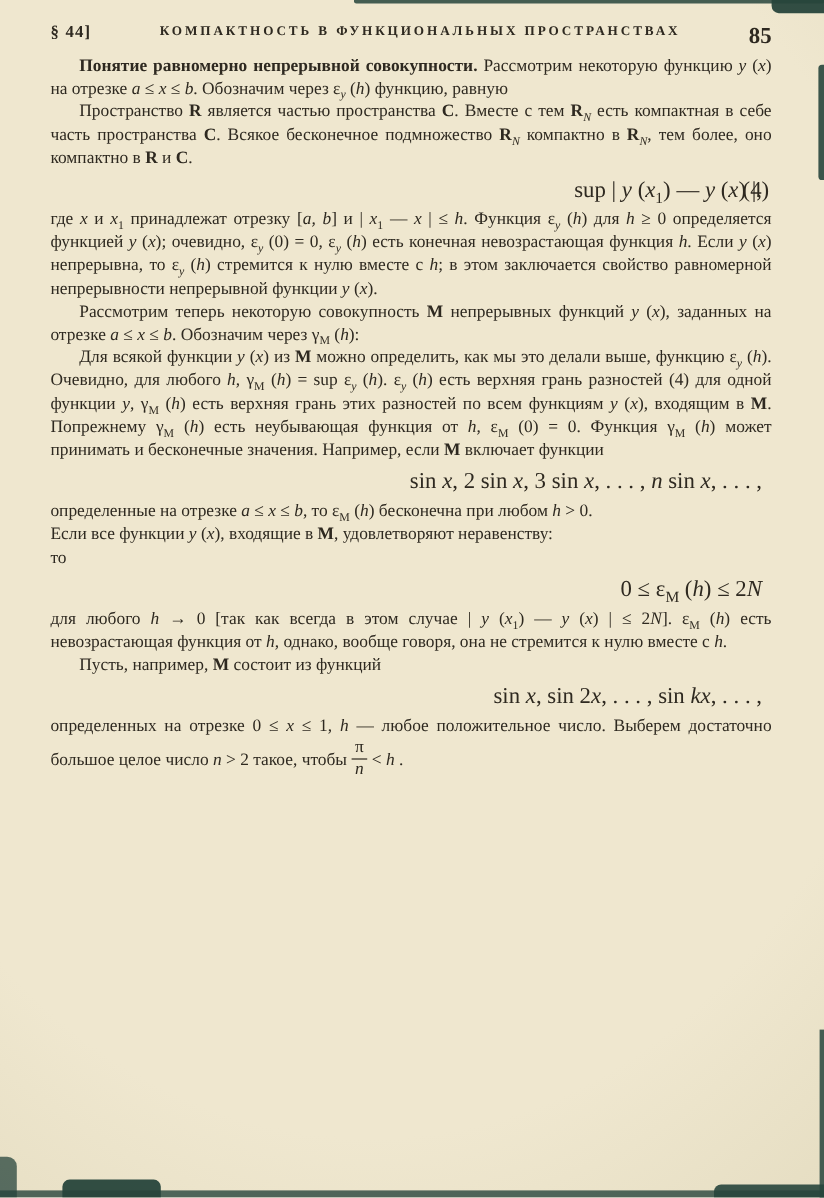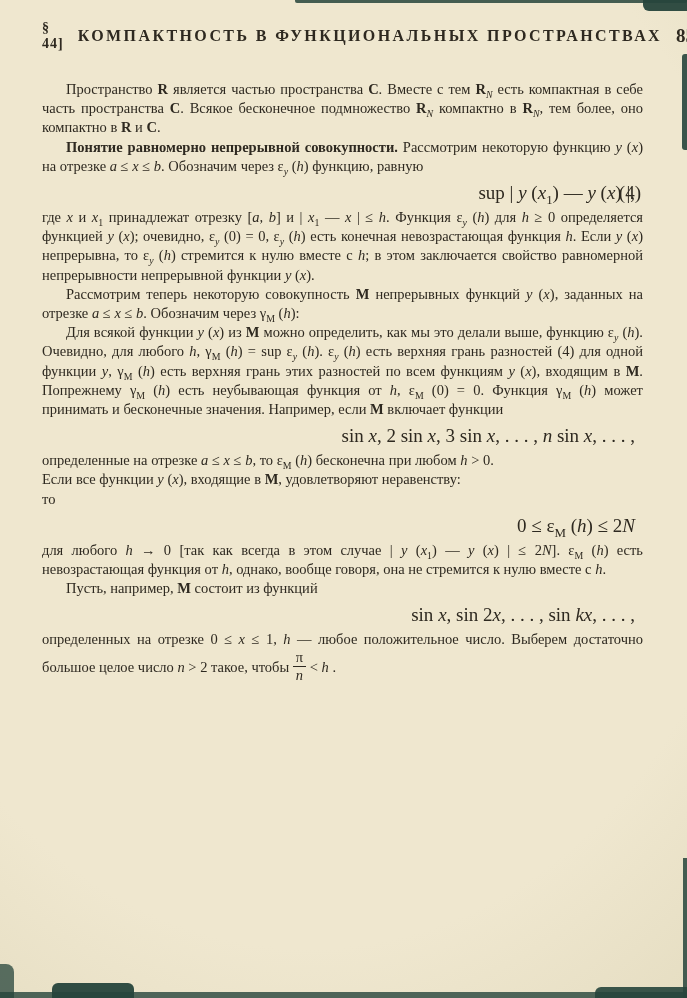--- a/index.html
+++ b/index.html
@@ -18,26 +18,26 @@
   }
   .page{
     position:relative;
     padding:20px 44px 10px 42px;
     box-sizing:border-box;
     width:687px;height:998px;
     overflow:hidden;
   }
   
   .runhead{
-    display:flex;align-items:center;justify-content:space-between;
-    margin-bottom:28px;
+    display:flex;align-items:flex-start;justify-content:space-between;
+    margin-bottom:4px;
   }
   .runhead .sec{font-size:14px;font-weight:bold;letter-spacing:1px;}
   .runhead .title{
-    font-size:16px;font-weight:bold;letter-spacing:2.4px;
+    font-size:11px;font-weight:bold;letter-spacing:2.4px;
     text-transform:uppercase;flex:1;text-align:center;
     padding:0 14px;white-space:nowrap;
   }
   .runhead .pg{font-size:19px;font-weight:bold;}
   
   .p{
     font-size:14.5px;line-height:19.2px;text-align:justify;
     margin:0;
   }
   .p.indent{text-indent:24px;}
@@ -72,22 +72,22 @@
 
 <div class="page">
 
   <header class="runhead">
     <span class="sec">§ 44]</span>
     <span class="title">КОМПАКТНОСТЬ В ФУНКЦИОНАЛЬНЫХ ПРОСТРАНСТВАХ</span>
     <span class="pg">85</span>
   </header>
 
   <div id="blocks">
+      <div class="p indent"><b>Понятие равномерно непрерывной совокупности.</b> Рассмотрим некоторую функцию <i>y</i> (<i>x</i>) на отрезке <i>a</i> ≤ <i>x</i> ≤ <i>b</i>. Обозначим через ε<sub><i>y</i></sub> (<i>h</i>) функцию, равную</div>
       <div class="p indent">Пространство <b>R</b> является частью пространства <b>C</b>. Вместе с тем <b>R</b><sub><i>N</i></sub> есть компактная в себе часть пространства <b>C</b>. Всякое бесконечное подмножество <b>R</b><sub><i>N</i></sub> компактно в <b>R</b><sub><i>N</i></sub>, тем более, оно компактно в <b>R</b> и <b>C</b>.</div>
-      <div class="p indent"><b>Понятие равномерно непрерывной совокупности.</b> Рассмотрим некоторую функцию <i>y</i> (<i>x</i>) на отрезке <i>a</i> ≤ <i>x</i> ≤ <i>b</i>. Обозначим через ε<sub><i>y</i></sub> (<i>h</i>) функцию, равную</div>
       <div class="formula"><span>sup | <i>y</i> (<i>x</i><sub>1</sub>) — <i>y</i> (<i>x</i>) |,</span><span class="eqnum">(4)</span></div>
       <div class="p">где <i>x</i> и <i>x</i><sub>1</sub> принадлежат отрезку [<i>a, b</i>] и | <i>x</i><sub>1</sub> — <i>x</i> | ≤ <i>h</i>. Функция ε<sub><i>y</i></sub> (<i>h</i>) для <i>h</i> ≥ 0 определяется функцией <i>y</i> (<i>x</i>); очевидно, ε<sub><i>y</i></sub> (0) = 0, ε<sub><i>y</i></sub> (<i>h</i>) есть конечная невозрастающая функция <i>h</i>. Если <i>y</i> (<i>x</i>) непрерывна, то ε<sub><i>y</i></sub> (<i>h</i>) стремится к нулю вместе с <i>h</i>; в этом заключается свойство равномерной непрерывности непрерывной функции <i>y</i> (<i>x</i>).</div>
       <div class="p indent">Рассмотрим теперь некоторую совокупность <b>M</b> непрерывных функций <i>y</i> (<i>x</i>), заданных на отрезке <i>a</i> ≤ <i>x</i> ≤ <i>b</i>. Обозначим через γ<sub>M</sub> (<i>h</i>):</div>
       <div class="p indent">Для всякой функции <i>y</i> (<i>x</i>) из <b>M</b> можно определить, как мы это делали выше, функцию ε<sub><i>y</i></sub> (<i>h</i>). Очевидно, для любого <i>h</i>, γ<sub>M</sub> (<i>h</i>) = sup ε<sub><i>y</i></sub> (<i>h</i>). ε<sub><i>y</i></sub> (<i>h</i>) есть верхняя грань разностей (4) для одной функции <i>y</i>, γ<sub>M</sub> (<i>h</i>) есть верхняя грань этих разностей по всем функциям <i>y</i> (<i>x</i>), входящим в <b>M</b>. Попрежнему γ<sub>M</sub> (<i>h</i>) есть неубывающая функция от <i>h</i>, ε<sub>M</sub> (0) = 0. Функция γ<sub>M</sub> (<i>h</i>) может принимать и бесконечные значения. Например, если <b>M</b> включает функции</div>
       <div class="formula"><span>sin <i>x</i>, 2 sin <i>x</i>, 3 sin <i>x</i>, . . . , <i>n</i> sin <i>x</i>, . . . ,</span></div>
       <div class="p">определенные на отрезке <i>a</i> ≤ <i>x</i> ≤ <i>b</i>, то ε<sub>M</sub> (<i>h</i>) бесконечна при любом <i>h</i> &gt; 0.</div>
       <div class="p">Если все функции <i>y</i> (<i>x</i>), входящие в <b>M</b>, удовлетворяют неравенству:</div>
       <div class="p">то</div>
       <div class="formula"><span>0 ≤ ε<sub>M</sub> (<i>h</i>) ≤ 2<i>N</i></span></div>
       <div class="p">для любого <i>h</i> → 0 [так как всегда в этом случае | <i>y</i> (<i>x</i><sub>1</sub>) — <i>y</i> (<i>x</i>) | ≤ 2<i>N</i>]. ε<sub>M</sub> (<i>h</i>) есть невозрастающая функция от <i>h</i>, однако, вообще говоря, она не стремится к нулю вместе с <i>h</i>.</div>

